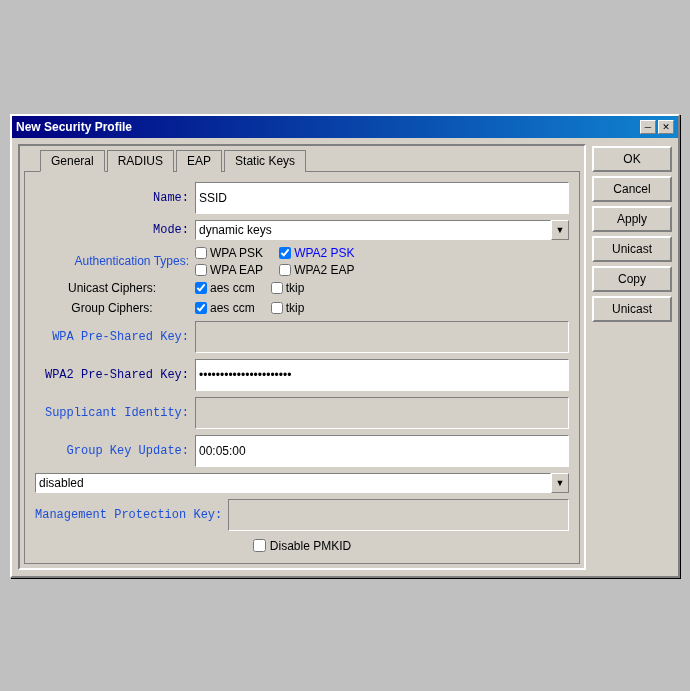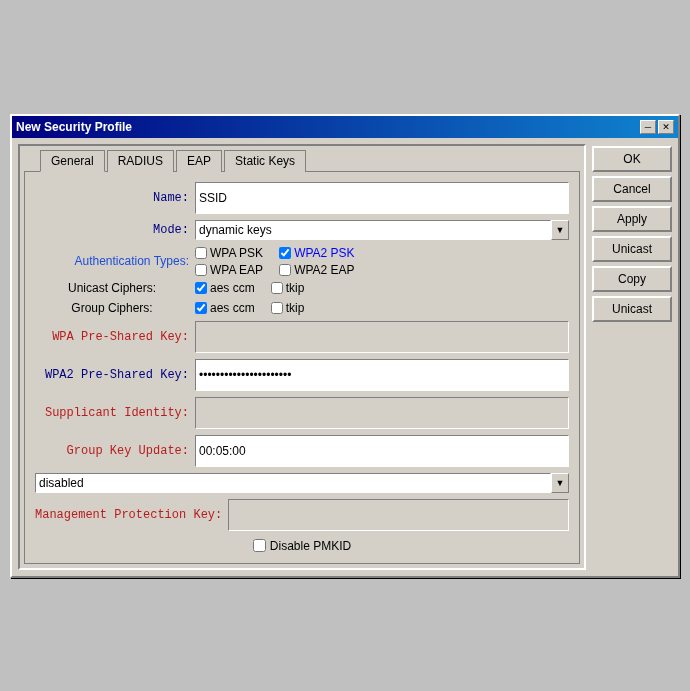--- a/index.html
+++ b/index.html
@@ -114,21 +114,21 @@
     .form-label {
       text-align: right;
       color: #000080;
       min-width: 160px;
       padding-right: 6px;
       font-size: 12px;
       font-family: Liberation Mono, monospace;
     }
 
     .form-label.gray {
-      color: #b91c1c;
+      color: #1d4ed8;
     }
 
     .form-input {
       flex: 1;
       height: 32px;
       border: 1px solid #808080;
       border-right-color: #ffffff;
       border-bottom-color: #ffffff;
       background: #ffffff;
       padding: 1px 3px;

